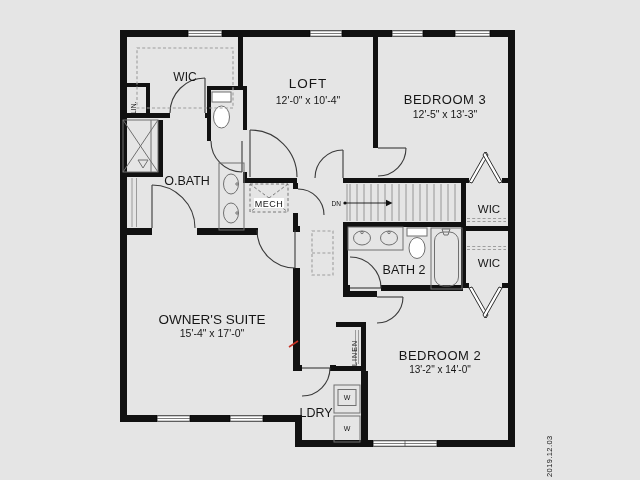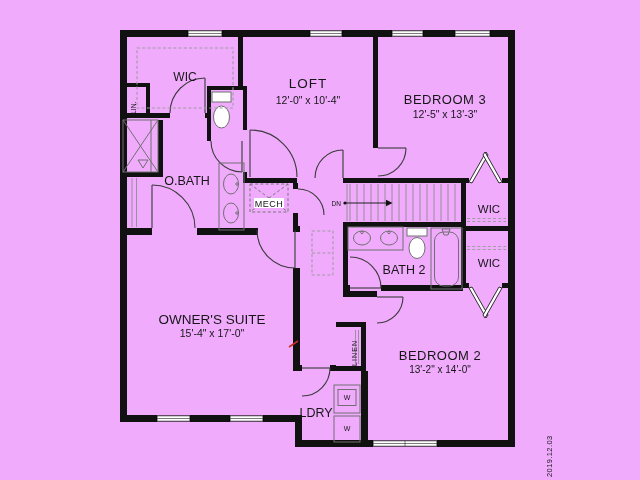--- a/index.html
+++ b/index.html
@@ -1,16 +1,16 @@
 <!DOCTYPE html>
 <html><head>
 <meta charset="utf-8">
 <style>
   html,body{margin:0;padding:0;background:#ffffff;}
-  .page{position:relative;width:640px;height:480px;background:#f0abfc;overflow:hidden;
+  .page{position:relative;width:640px;height:480px;background:#e5e5e5;overflow:hidden;
         font-family:"Liberation Sans", sans-serif;}
   svg{display:block}
   text{font-family:"Liberation Sans", sans-serif; fill:#161616;}
   .wall{fill:#111;}
   .fix{stroke:#707070;stroke-width:1;fill:none;}
   .fixw{stroke:#707070;stroke-width:1;fill:#fff;}
   .door{stroke:#3a3a3a;stroke-width:1.1;fill:none;}
   .leafpoly{fill:#fff;stroke:#1c1c1c;stroke-width:0.9;}
   .dash{stroke:#9e9e9e;stroke-width:1.1;fill:none;stroke-dasharray:3 2.2;}
   .mdash{stroke:#777;stroke-width:1;fill:none;stroke-dasharray:3 2.2;}

